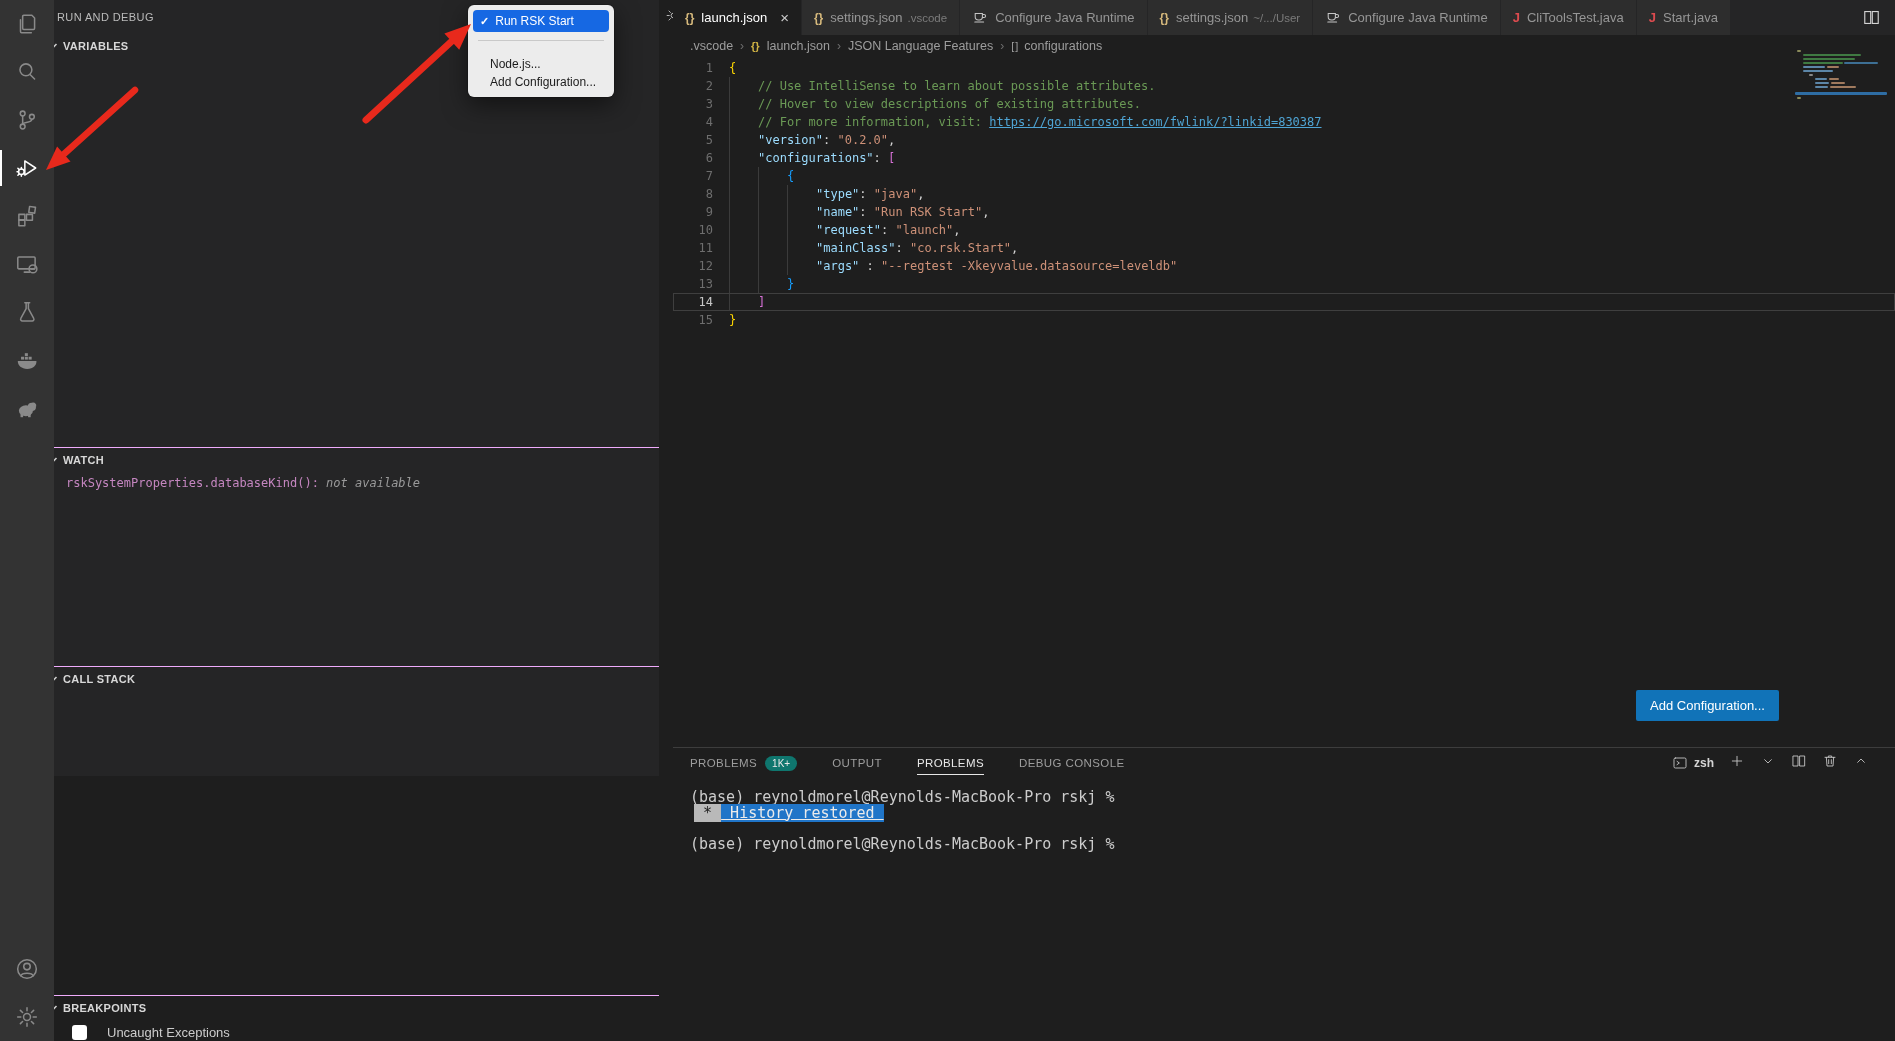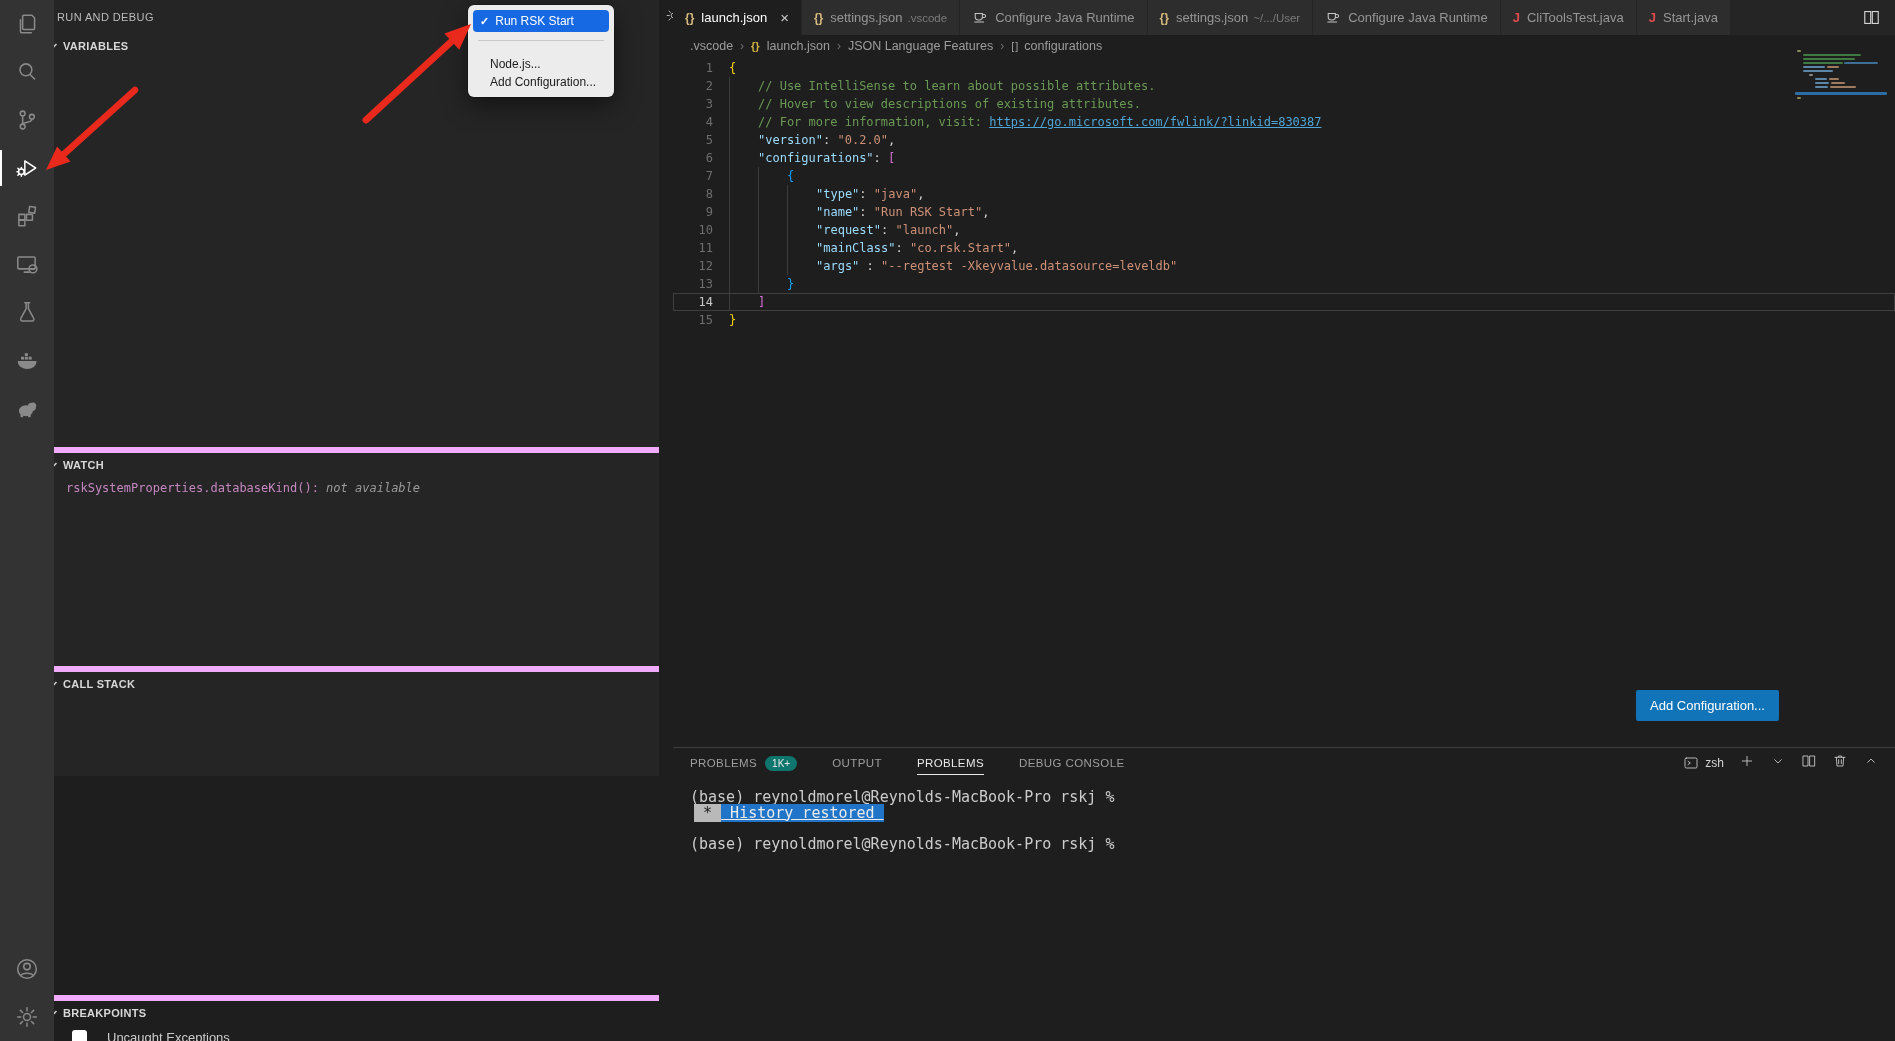--- a/index.html
+++ b/index.html
@@ -22,21 +22,21 @@
   
   .sidebar { position:absolute; left:40px; top:0; width:619px; height:776px;
     background:#252526; color:#cccccc; }
   .sb-titlerow { height:34px; display:flex; align-items:center; padding-left:17px;
     font-size:11px; color:#bbbbbb; letter-spacing:.4px; }
   .sb-toolbar { position:absolute; top:7px; left:452px; display:flex; align-items:center; gap:14px; }
   .sb-toolbar svg{ width:17px; height:17px; stroke:#c5c5c5; fill:none; stroke-width:1.3;
     stroke-linecap:round; stroke-linejoin:round;}
   .play svg{ stroke:#89d185; }
   .more-dots { color:#c5c5c5; font-size:15px; font-weight:bold; letter-spacing:1px; }
-  .sb-section { border-top:6px solid #f0abfc; }
+  .sb-section { border-top:1px solid #f0abfc; }
   .sb-section.first { border-top:none; }
   .sb-header { height:24px; display:flex; align-items:center; gap:5px; padding-left:8px;
     font-size:11px; font-weight:bold; color:#d8d8d8; letter-spacing:.3px; cursor:pointer; }
   .sb-header svg { width:10px; height:10px; stroke:#cccccc; fill:none; stroke-width:1.6; }
   .watch-item { padding:4px 0 0 26px; font-family:"DejaVu Sans Mono", monospace; font-size:12px; }
   .watch-expr { color:#c586c0; }
   .watch-val { color:#9a9a9a; font-style:italic; }
   .bp-item { display:flex; align-items:center; gap:20px; padding:5px 0 0 32px; font-size:13px; color:#cccccc; }
   .bp-check { width:15px; height:15px; background:#ffffff; border-radius:3px; }
 
@@ -87,22 +87,22 @@
   
   .panel { position:absolute; left:0; top:747px; width:1222px; height:294px;
     background:#1e1e1e; border-top:1px solid #3d3d3d; }
   .panel-tabs { height:30px; display:flex; align-items:center; gap:35px; padding-left:17px;
     font-size:11.5px; letter-spacing:.4px; color:#9d9d9d; }
   .ptab { display:flex; align-items:center; gap:8px; height:100%; position:relative; cursor:pointer; }
   .ptab.active { color:#e7e7e7; }
   .ptab.active::after { content:""; position:absolute; left:0; right:0; bottom:3px; height:1px; background:#e7e7e7; }
   .pbadge { background:#0f766e; color:#e8e8e8; font-size:10px; letter-spacing:0;
     border-radius:9px; padding:2px 7px; }
-  .panel-controls { position:absolute; right:16px; top:0; height:30px; display:flex;
-    align-items:center; gap:15px; color:#cccccc; }
+  .panel-controls { position:absolute; right:26px; top:0; height:30px; display:flex;
+    align-items:center; gap:15px; color:#cccccc;font-weight:bold; }
   .panel-controls svg { width:16px; height:16px; stroke:#cccccc; fill:none; stroke-width:1.3;
     stroke-linecap:round; stroke-linejoin:round; }
   .shell-row { display:flex; align-items:center; gap:6px; font-size:12px; color:#d4d4d4; }
   .term-body { padding:12px 4px 0 17px; font-family:"DejaVu Sans Mono", monospace; font-size:15px; }
   .t-line { height:15.5px; line-height:15.5px; white-space:pre; color:#cccccc; }
   .seg-star { background:#b9b9b9; color:#1e1e1e; margin-left:4px; }
   .seg-hl { background:#2075c8; color:#ebebeb;text-decoration:underline; }
 
   
   .dropdown { position:absolute; left:468px; top:5px; width:146px; background:#ececec;

